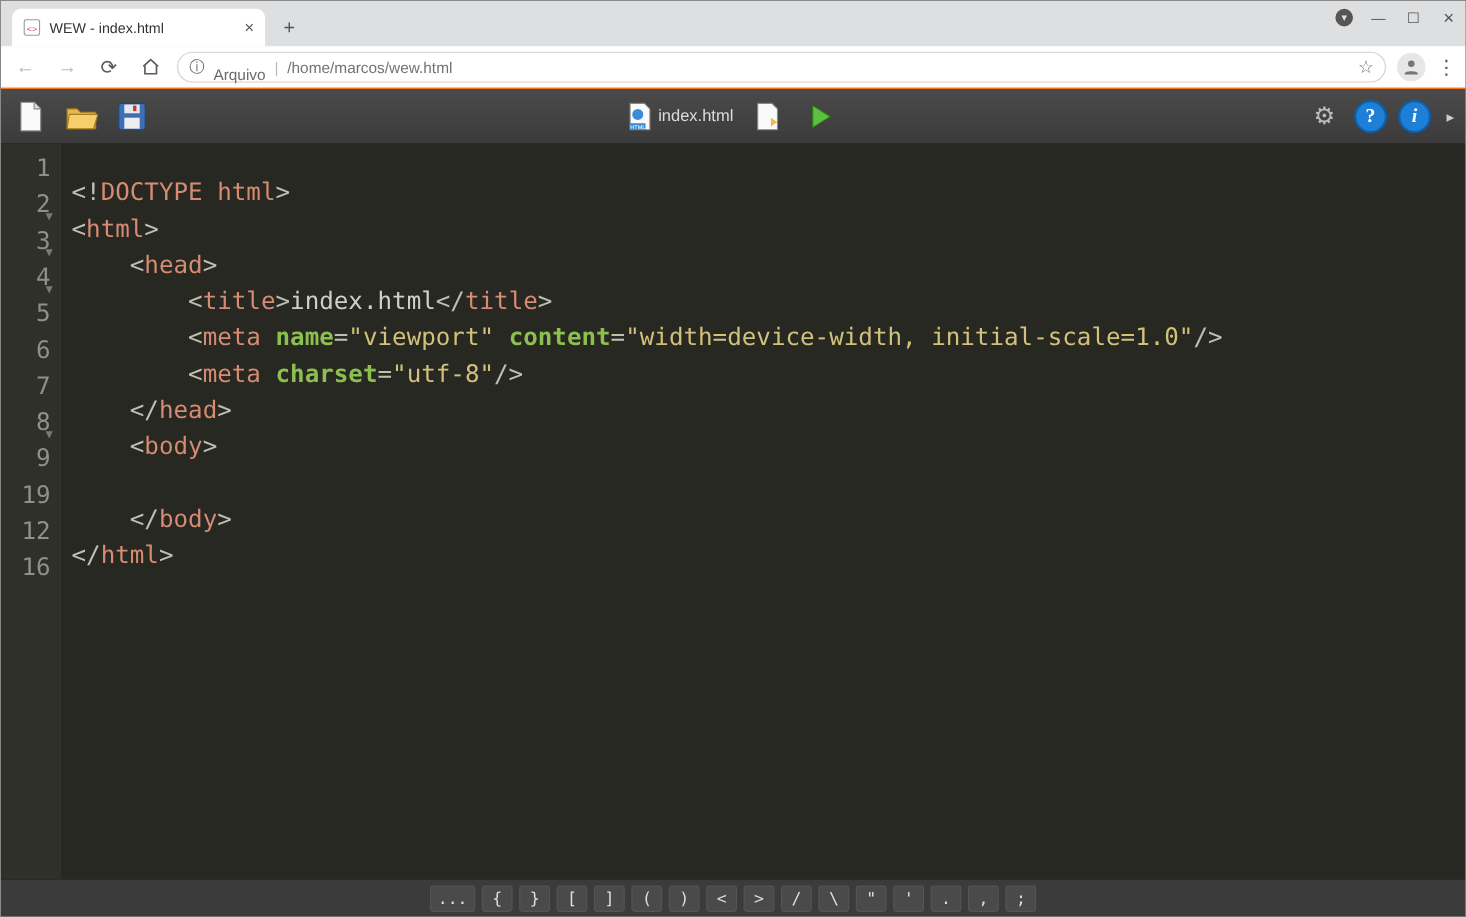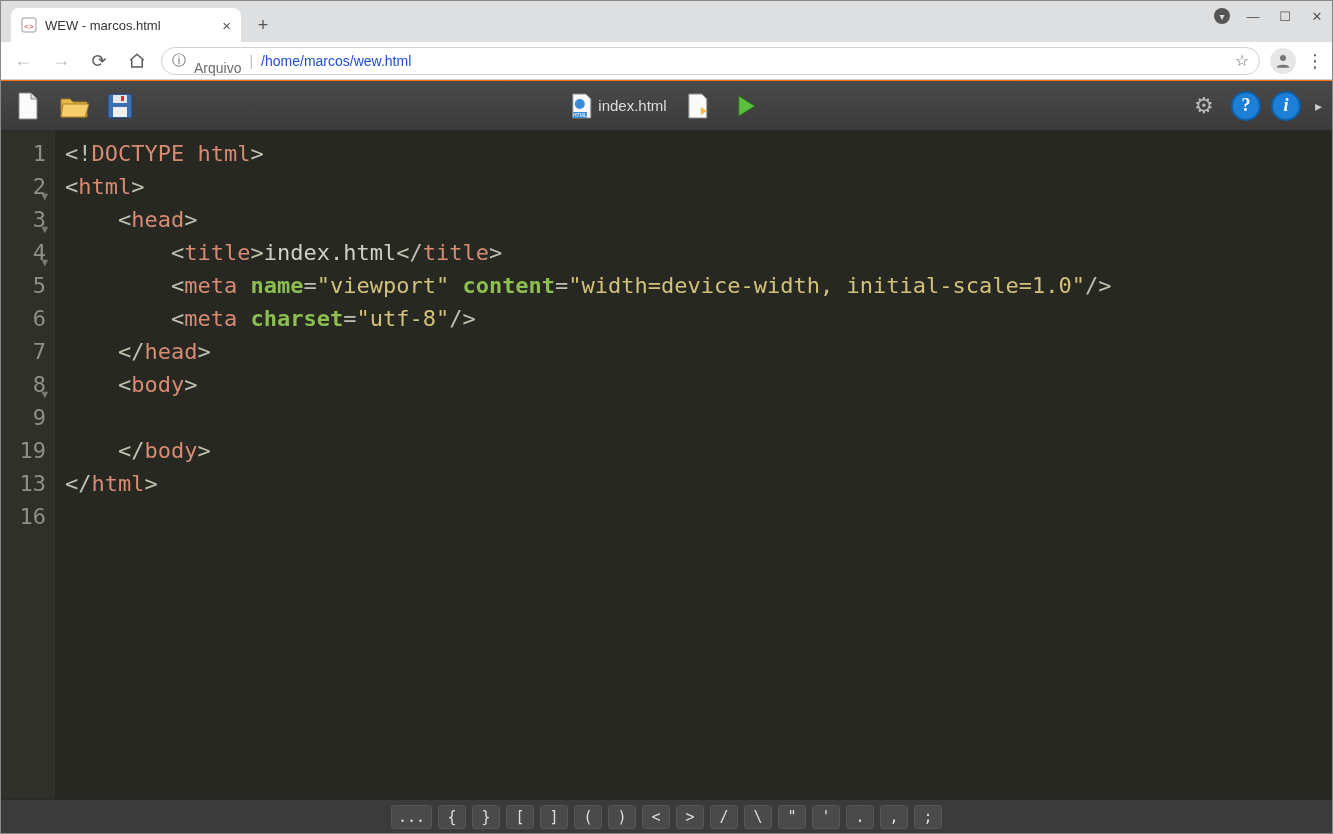--- a/index.html
+++ b/index.html
@@ -17,21 +17,21 @@
   .win-chev { width:16px;height:16px;border-radius:50%;background:#555;color:#dedfe1;display:flex;align-items:center;justify-content:center;font-size:10px;}
 
   
   .url-bar { height: 38px; background: #fff; border-bottom: 1px solid #d0d0d0; display: flex; align-items: center; padding: 0 8px; gap: 10px; }
   .nav-btn { width: 28px; height: 28px; display: flex; align-items: center; justify-content: center; color: #5a5a5a; font-size: 18px; cursor: pointer; border-radius: 50%; }
   .nav-btn.disabled { color: #bdbdbd; }
   .addr { flex: 1; height: 28px; border: 1px solid #d0d0d0; border-radius: 14px; display: flex; align-items: center; padding: 0 10px; font-size: 14px; gap: 8px; }
   .addr .info { color: #666; font-size: 14px; }
   .addr .scheme { color: #6b6b6b; margin-top: 15px; }
   .addr .sep { color: #bbb; }
-  .addr .path { color: #1d4ed8; text-align: center; }
+  .addr .path { color: #737373; text-align: center; }
   .addr .star { margin-left: auto; color: #6b6b6b; font-size: 16px; }
   .avatar { width: 26px; height: 26px; border-radius: 50%; background: #e7e7e7; display: flex; align-items: center; justify-content: center; color:#555; }
   .kebab { width: 18px; font-size: 18px; color: #555; text-align: center; cursor: pointer; }
 
   
   .app { flex: 1; background: #3a3a3a; display: flex; flex-direction: column; border-top: 1px solid #f97316; }
   .app-toolbar { height: 50px; background: linear-gradient(#4a4a4a,#3b3b3b); display: flex; align-items: center; padding: 0 10px; gap: 12px; border-bottom: 1px solid #2a2a2a; position: relative; }
   .tool { width: 34px; height: 34px; border-radius: 4px; display: flex; align-items: center; justify-content: center; cursor: pointer; }
   .center-group { position: absolute; left: 50%; transform: translateX(-50%); display: flex; align-items: center; gap: 14px; }
   .file-tab { display: flex; align-items: center; gap: 6px; color: #ddd; font-size: 15px; }
@@ -40,21 +40,21 @@
   .gear { color: #bbb; font-size: 22px; }
   .help { background: #1e7fd6; color: #fff; font-size: 18px; border: 2px solid #0f5fa8; }
   .info-i { background: #1e7fd6; color: #fff; font-size: 18px; font-style: italic; border: 2px solid #0f5fa8; }
   .tri-right { color: #ccc; font-size: 14px; margin-left: 4px; }
 
   
   .editor { flex: 1; display: flex; background: #272822; font-family: "DejaVu Sans Mono", Menlo, Consolas, monospace; font-size: 22px; line-height: 33px; overflow: hidden; }
   .gutter { width: 54px; background: #2f302a; color: #8f908a; text-align: right; padding: 6px 8px 0 0; border-right: 1px solid #33342d; user-select: none; }
   .gutter .ln { position: relative; }
   .gutter .fold { position: absolute; right: -2px; color: #7a7a72; font-size: 11px; top: 10px; }
-  .code { flex: 1; padding: 6px 0 0 10px; color: #f8f8f2; white-space: pre; }
+  .code { flex: 1; padding: 6px 0 0 10px; color: #f8f8f2; white-space: pre; margin-top: 22px; }
   .code .row { height: 33px; }    
   .salmon { color: #d78b73; }
   .green  { color: #8cbf4f; font-weight: bold; }
   .yellow { color: #d2c17a; }
   .punct  { color: #c0c0b0; }
   .plain  { color: #d0d0c8; }
 
   
   .sym-bar { height: 34px; background: #3b3b3b; border-top: 1px solid #2a2a2a; display: flex; align-items: center; justify-content: center; gap: 6px; }
   .sym { min-width: 28px; height: 24px; padding: 0 6px; background: #4a4a4a; color: #ddd; border: 1px solid #555; border-radius: 3px; font-family: monospace; font-size: 15px; display: flex; align-items: center; justify-content: center; cursor: pointer; }
@@ -68,21 +68,21 @@
 <div class="window">
 
   <div class="tab-strip">
     <div class="tab">
       <span class="favicon">
         <svg width="16" height="16">
             <rect x="1" y="1" width="14" height="14" rx="2" fill="#fff" stroke="#999"></rect>
             <text x="8" y="12" font-size="8" text-anchor="middle" fill="#c33">&lt;&gt;</text>
           </svg>
       </span>
-      <span>WEW - marcos.html</span>
+      <span>WEW - index.html</span>
       <span class="close">×</span>
     </div>
     <div class="new-tab">+</div>
     <div class="win-controls">
       <div class="win-chev">▾</div>
       <div class="win-btn">—</div>
       <div class="win-btn">☐</div>
       <div class="win-btn">✕</div>
     </div>
   </div>
@@ -174,21 +174,21 @@
           <div class="ln">1</div>
           <div class="ln">2<span class="fold">▼</span></div>
           <div class="ln">3<span class="fold">▼</span></div>
           <div class="ln">4<span class="fold">▼</span></div>
           <div class="ln">5</div>
           <div class="ln">6</div>
           <div class="ln">7</div>
           <div class="ln">8<span class="fold">▼</span></div>
           <div class="ln">9</div>
           <div class="ln">19</div>
-          <div class="ln">13</div>
+          <div class="ln">12</div>
           <div class="ln">16</div>
         </div>
       <div class="code" id="code"><div class="row"><span class="punct">&lt;!</span><span class="salmon">DOCTYPE html</span><span class="punct">&gt;</span></div><div class="row"><span class="punct">&lt;</span><span class="salmon">html</span><span class="punct">&gt;</span></div><div class="row"><span class="plain">    </span><span class="punct">&lt;</span><span class="salmon">head</span><span class="punct">&gt;</span></div><div class="row"><span class="plain">        </span><span class="punct">&lt;</span><span class="salmon">title</span><span class="punct">&gt;</span><span class="plain">index.html</span><span class="punct">&lt;/</span><span class="salmon">title</span><span class="punct">&gt;</span></div><div class="row"><span class="plain">        </span><span class="punct">&lt;</span><span class="salmon">meta </span><span class="green">name</span><span class="punct">=</span><span class="yellow">"viewport"</span><span class="plain"> </span><span class="green">content</span><span class="punct">=</span><span class="yellow">"width=device-width, initial-scale=1.0"</span><span class="punct">/&gt;</span></div><div class="row"><span class="plain">        </span><span class="punct">&lt;</span><span class="salmon">meta </span><span class="green">charset</span><span class="punct">=</span><span class="yellow">"utf-8"</span><span class="punct">/&gt;</span></div><div class="row"><span class="plain">    </span><span class="punct">&lt;/</span><span class="salmon">head</span><span class="punct">&gt;</span></div><div class="row"><span class="plain">    </span><span class="punct">&lt;</span><span class="salmon">body</span><span class="punct">&gt;</span></div><div class="row"><span class="plain"></span></div><div class="row"><span class="plain">    </span><span class="punct">&lt;/</span><span class="salmon">body</span><span class="punct">&gt;</span></div><div class="row"><span class="punct">&lt;/</span><span class="salmon">html</span><span class="punct">&gt;</span></div><div class="row"><span class="plain"></span></div></div>
     </div>
 
     <div class="sym-bar" id="symbar">
         <div class="sym">...</div>
         <div class="sym">{</div>
         <div class="sym">}</div>
         <div class="sym">[</div>

